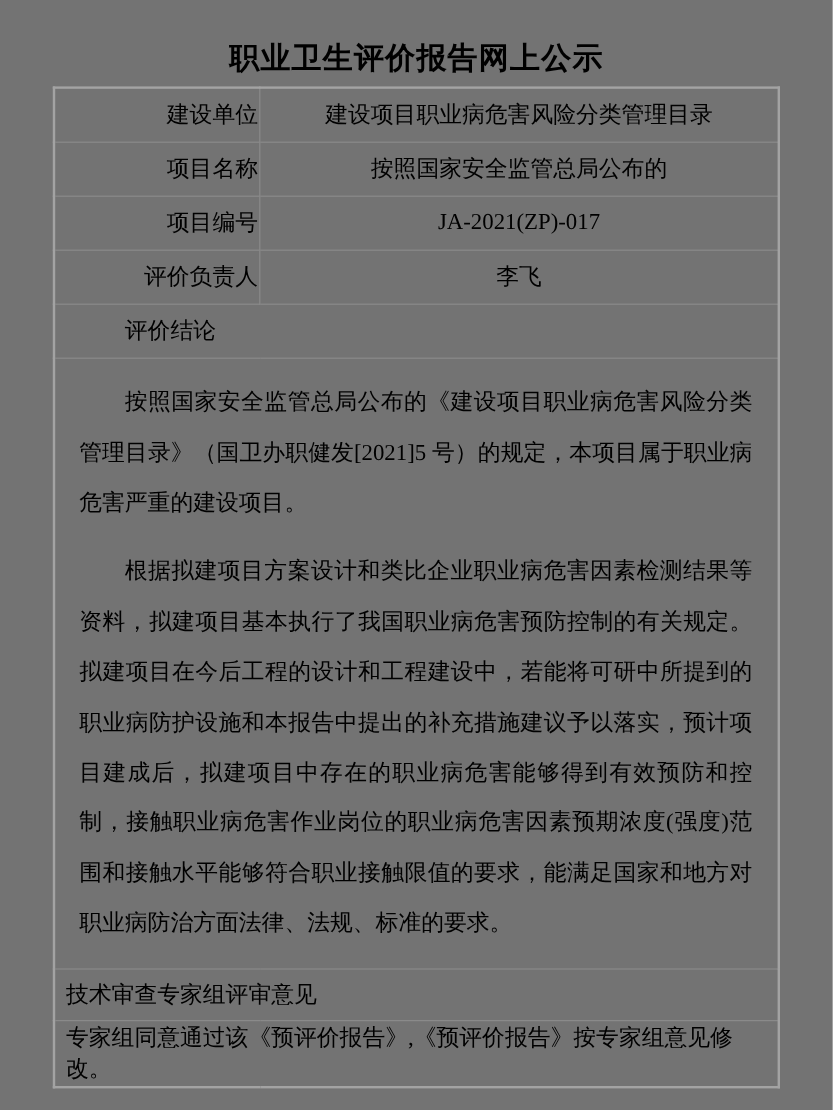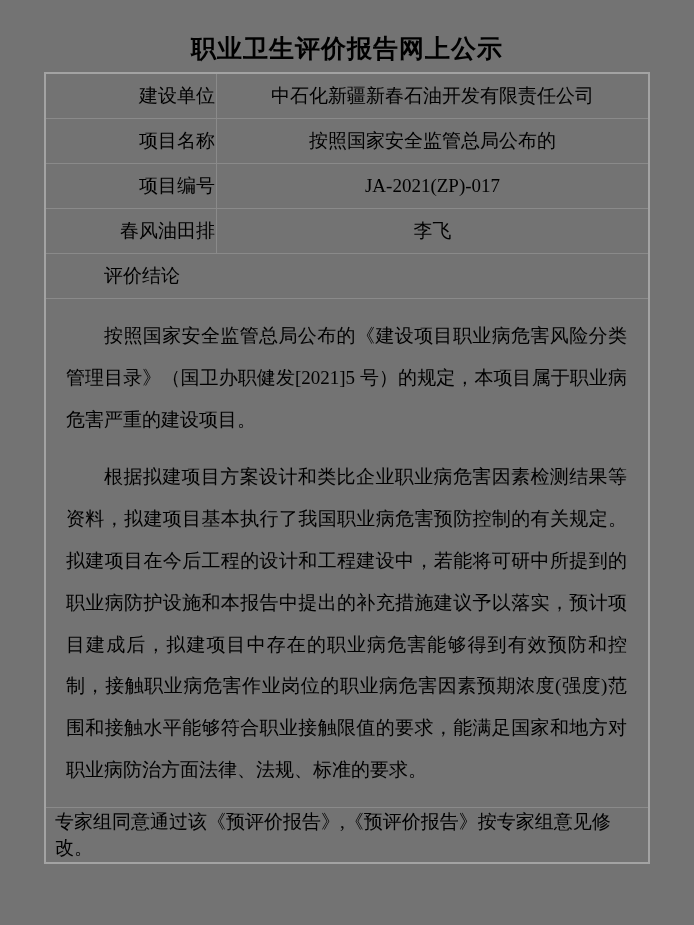--- a/index.html
+++ b/index.html
@@ -72,42 +72,45 @@
 <body>
 
 <div class="page">
 
   <h1 class="doc-title">职业卫生评价报告网上公示</h1>
 
   <table class="report-table">
     <tbody>
       <tr>
         <td class="cell-label">建设单位</td>
-        <td class="cell-value">中石化新疆新春石油开发有限责任公司</td>
+        <td class="cell-value">建设项目职业病危害风险分类管理目录</td>
       </tr>
       <tr>
         <td class="cell-label">项目名称</td>
         <td class="cell-value">按照国家安全监管总局公布的</td>
       </tr>
       <tr>
         <td class="cell-label">项目编号</td>
         <td class="cell-value">JA-2021(ZP)-017</td>
       </tr>
       <tr>
-        <td class="cell-label">春风油田排</td>
+        <td class="cell-label">评价负责人</td>
         <td class="cell-value">李飞</td>
       </tr>
       <tr>
         <td class="section-indented" colspan="2">评价结论</td>
       </tr>
       <tr>
         <td class="cell-paragraphs" colspan="2">
           <p>按照国家安全监管总局公布的《建设项目职业病危害风险分类管理目录》（国卫办职健发[2021]5 号）的规定，本项目属于职业病危害严重的建设项目。</p>
           <p>根据拟建项目方案设计和类比企业职业病危害因素检测结果等资料，拟建项目基本执行了我国职业病危害预防控制的有关规定。拟建项目在今后工程的设计和工程建设中，若能将可研中所提到的职业病防护设施和本报告中提出的补充措施建议予以落实，预计项目建成后，拟建项目中存在的职业病危害能够得到有效预防和控制，接触职业病危害作业岗位的职业病危害因素预期浓度(强度)范围和接触水平能够符合职业接触限值的要求，能满足国家和地方对职业病防治方面法律、法规、标准的要求。</p>
         </td>
       </tr>
       <tr>
+        <td class="section-flush" colspan="2">技术审查专家组评审意见</td>
+      </tr>
+      <tr>
         <td class="opinion-cell" colspan="2">专家组同意通过该《预评价报告》,《预评价报告》按专家组意见修改。</td>
       </tr>
     </tbody>
   </table>
 
 </div>
 
 </body></html>

